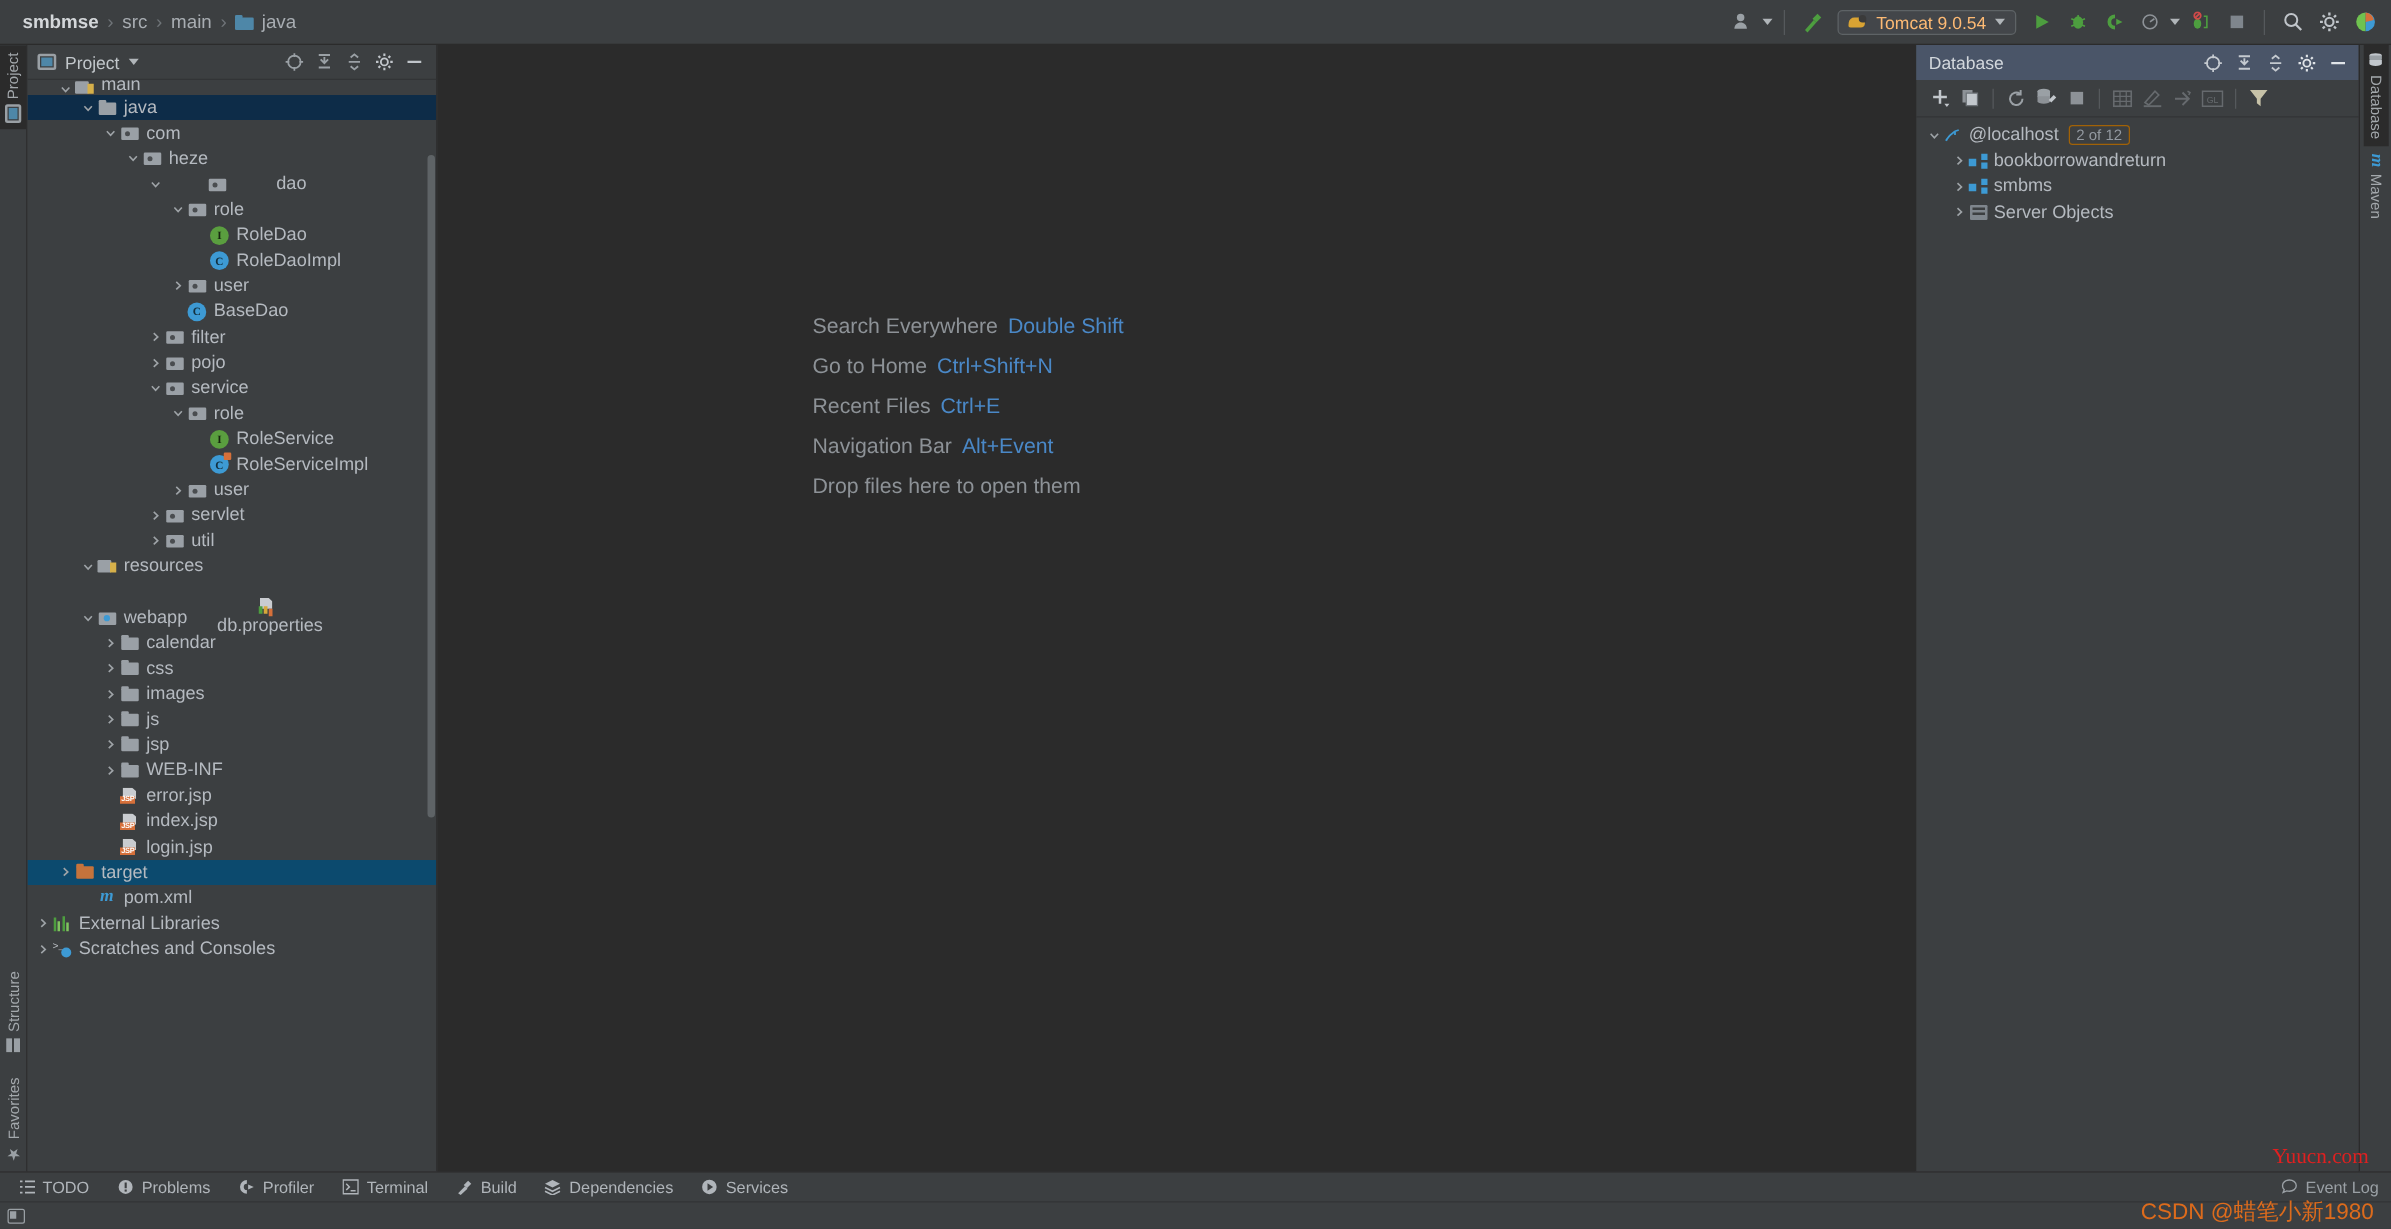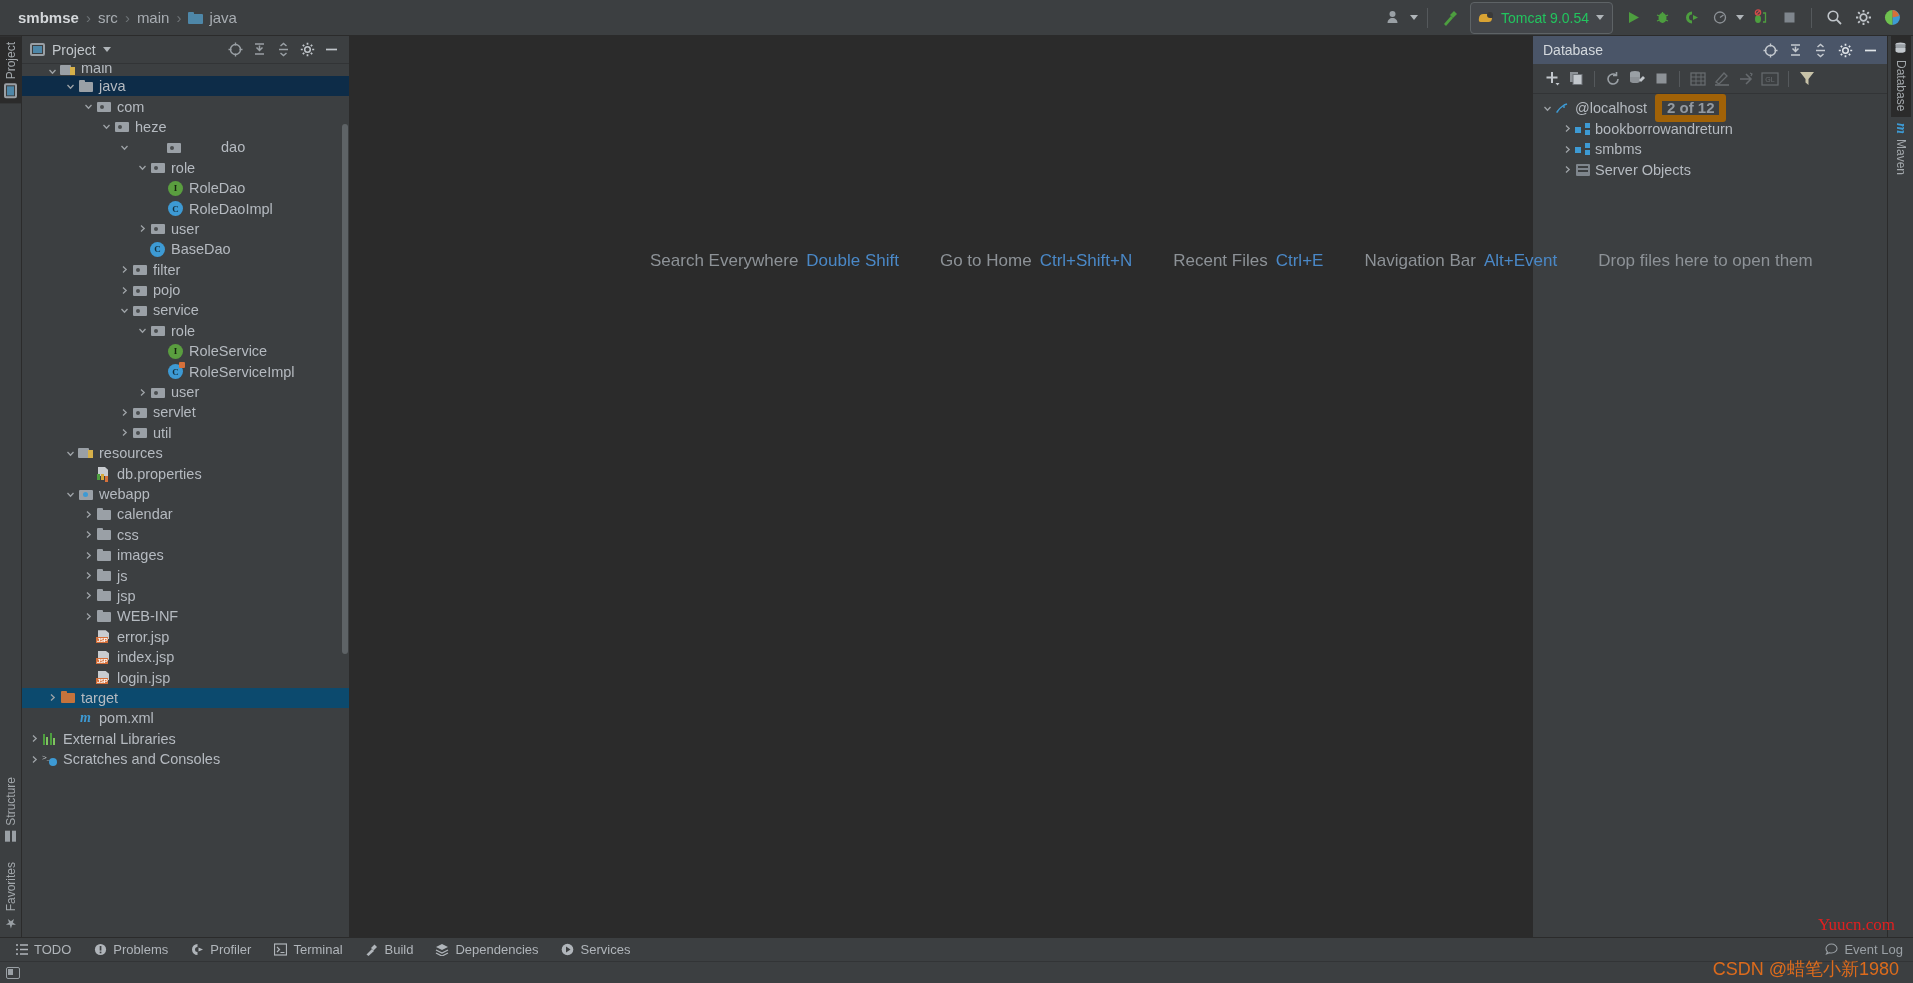--- a/index.html
+++ b/index.html
@@ -39,23 +39,23 @@
   }
 
   .topbar-right { margin-left: auto; display: flex; align-items: center; gap: 3px; }
   .tb-btn {
     width: 26px; height: 26px; display: flex; align-items:center; justify-content:center;
     border-radius: 3px; color:#a9b0b6;
   }
   .tb-sep { width:1px; height:20px; background:#55595c; margin:0 6px; }
   .run-config {
     display:flex; align-items:center; gap:7px;
-    height:32px; padding:0 8px 0 7px;
+    height:20px; padding:0 8px 0 7px;
     border:1px solid #5e6366; border-radius:4px;
-    background:#43464a; font-size:14px; color:#22c55e;
+    background:#43464a; font-size:14px; color:#fdba74;
     margin: 0 4px;
   }
   .cat-ic{width:16px;height:14px;position:relative;display:inline-block;}
   .cat-ic::before{content:"";position:absolute;left:1px;top:3px;width:13px;height:8px;background:#d9a333;border-radius:4px 2px 3px 2px;transform:skewX(-6deg);}
   .cat-ic::after{content:"";position:absolute;left:9px;top:1px;width:6px;height:6px;background:#3a3a3a;border-radius:50% 50% 20% 50%;}
   .caret-d { width:0;height:0;border-left:4px solid transparent;border-right:4px solid transparent;border-top:5px solid #b0b5b9; }
 
   
   .body { flex: 1 1 auto; display: flex; min-height: 0; position: relative; }
 
@@ -150,21 +150,21 @@
     background:#5e6366; border-radius:3px;
   }
 
   
   .editor {
     flex: 1 1 auto; background:#2b2b2b; position:relative; min-width:0;
     display:flex; flex-direction:column;
   }
   .tips{
     position:absolute; left:300px; top:215px;
-    display:flex; flex-direction:row; gap:41px;
+    display:flex; flex-direction:column; gap:12px;
   }
   .tip{font-size:17px;color:#8d9297;white-space:nowrap;}
   .tip .key{color:#4a88c7;margin-left:8px;}
 
   
   .db-panel{
     width: 355px; flex:0 0 355px; background:#3c3f41; display:flex;flex-direction:column;
     border-left:1px solid #2b2b2b; min-height:0;
   }
   .db-head{
@@ -176,22 +176,22 @@
   .db-toolbar{
     height:30px;flex:0 0 30px;display:flex;align-items:center;gap:2px;padding:0 8px;
     border-bottom:1px solid #323436;
   }
   .db-toolbar .tsep{width:1px;height:16px;background:#55595c;margin:0 5px;}
   .dbicon{width:22px;height:22px;display:flex;align-items:center;justify-content:center;color:#9aa0a5;}
   .dbicon.dim{opacity:.45;}
   .db-tree{flex:1 1 auto;padding-top:4px;}
   .db-row{height:20.5px;display:flex;align-items:center;font-size:14.5px;color:#b5bac0;}
   .count-badge{
-    margin-left:8px;font-size:15px;color:#9399a0;border:7px solid #a16207;border-radius:3px;
-    padding:0px 5px;line-height:14px;font-weight:bold;
+    margin-left:8px;font-size:12px;color:#9399a0;border:1px solid #a16207;border-radius:3px;
+    padding:0px 5px;line-height:14px;
   }
   .schem{width:15px;height:12px;position:relative;}
   .schem::before{content:"";position:absolute;left:0;top:4px;width:6px;height:6px;background:#3d9ad4;}
   .schem::after{content:"";position:absolute;right:0;top:0;width:5px;height:5px;background:#3d9ad4;box-shadow:0 7px 0 #3d9ad4;}
   .srvobj{width:14px;height:12px;position:relative;}
   .srvobj::before{content:"";position:absolute;left:0;top:0;width:14px;height:12px;background:#7f868d;border-radius:1px;}
   .srvobj::after{content:"";position:absolute;left:2px;top:2px;width:10px;height:2px;background:#3c3f41;box-shadow:0 4px 0 #3c3f41;}
 
   
   .bottombar{
@@ -571,21 +571,21 @@
             <span class="arw">
               <svg width="9" height="9" viewBox="0 0 9 9">
                 <path d="M1.5 3 L4.5 6.2 L7.5 3" stroke="#9ea3a7" stroke-width="1.3" fill="none"></path>
               </svg>
             </span>
             <span class="ticon">
               <span class="srcfolder"></span>
             </span>
             <span class="tlabel">resources</span>
           </div>
-          <div class="trow" style="padding-left: 60px;">
+          <div class="trow" style="padding-left: 60px; flex-direction: column;">
             <span class="arw"></span>
             <span class="ticon">
               <span class="propic"></span>
             </span>
             <span class="tlabel">db.properties</span>
           </div>
           <div class="trow" style="padding-left: 42px;">
             <span class="arw">
               <svg width="9" height="9" viewBox="0 0 9 9">
                 <path d="M1.5 3 L4.5 6.2 L7.5 3" stroke="#9ea3a7" stroke-width="1.3" fill="none"></path>

